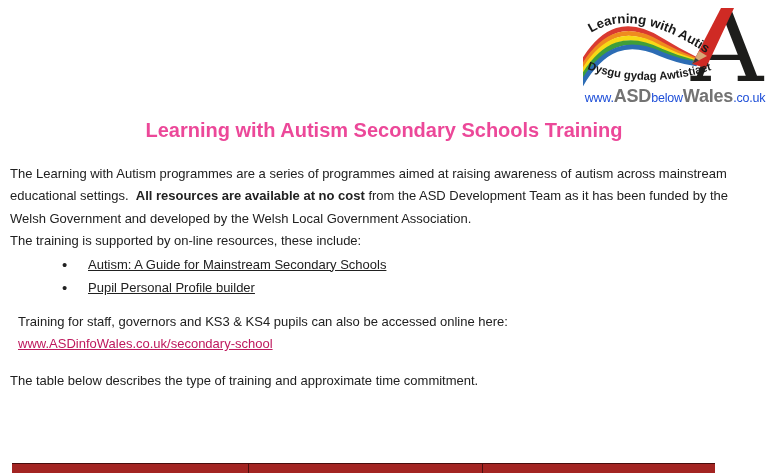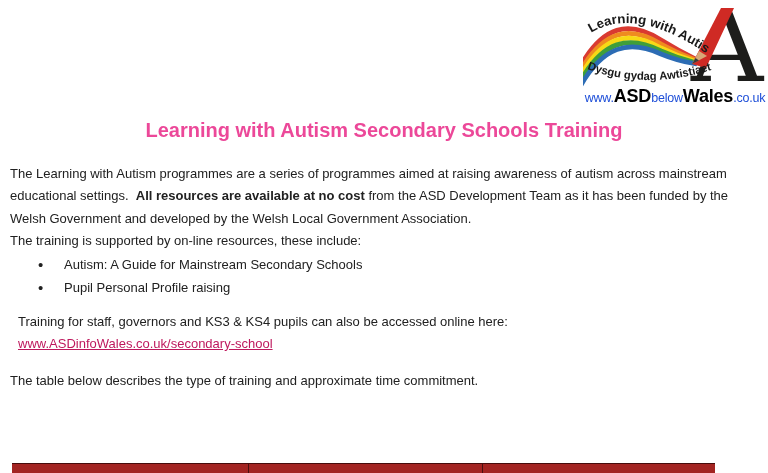--- a/index.html
+++ b/index.html
@@ -6,36 +6,36 @@
   body{width:768px;height:473px;overflow:hidden;background:#ffffff;
        font-family:"Liberation Sans", sans-serif;}
   .page{position:relative;width:768px;height:473px;background:#ffffff;overflow:hidden;}
 
   
   .logo{position:absolute;top:3px;right:1px;width:184px;text-align:center;}
   .logo svg{display:block;}
   .logo-url{margin-top:-3px;white-space:nowrap;display:flex;justify-content:center;
             align-items:baseline;letter-spacing:-0.2px;}
   .logo-url .sm{font-size:12.5px;color:#1d4ed8;}
-  .logo-url .lg{font-size:18px;font-weight:bold;color:#000000;}
+  .logo-url .lg{font-size:18px;font-weight:bold;color:#737373;}
 
   
   .title{position:absolute;top:116px;left:0;right:0;margin:0;text-align:center;
          font-size:20px;font-weight:bold;color:#ec4899;line-height:28px;}
 
   
   .content{position:absolute;top:163px;left:10px;width:746px;
            font-size:13px;line-height:22.4px;color:#212121;}
   .content p{margin:0;}
   .content p.gap-lg{}
   .content p.gap-md{margin-top:12px;margin-left:8px;}
   .content p.gap-sm{margin-top:15px;}
   .content b{font-weight:bold;}
   ul.res-list{margin:0;padding:0;list-style:none;}
-  ul.res-list li{position:relative;margin-left:54px;line-height:23px;}
+  ul.res-list li{position:relative;margin-left:78px;line-height:23px;text-decoration:underline;}
   ul.res-list li::before{content:"\2022";position:absolute;left:-26px;top:0;
                          font-size:15px;color:#212121;}
   a.doc-link{color:#be185d;text-decoration:underline;cursor:pointer;text-align:right;}
 
   
   .table-bar{position:absolute;top:463px;left:12px;width:703px;height:14px;
              display:flex;background:#a32422;border-top:1px solid #470c0c;}
   .table-bar .cell{height:100%;background:#a32422;}
   .table-bar .cell + .cell{border-left:1px solid rgba(0,0,0,0.55);}
   .table-bar .c1{width:236px;}
@@ -89,21 +89,21 @@
   <h1 class="title">Learning with Autism Secondary Schools Training</h1>
 
   <div class="content">
 
     <p><span>The Learning with Autism programmes are a series of programmes aimed at raising awareness of autism across mainstream educational settings.&nbsp; </span><b>All resources are available at no cost</b><span> from the ASD Development Team as it has been funded by the Welsh Government and developed by the Welsh Local Government Association.</span></p>
 
     <p class="gap-lg">The training is supported by on-line resources, these include:</p>
 
     <ul class="res-list">
       <li><span>Autism: A Guide for Mainstream Secondary Schools</span></li>
-      <li><span>Pupil Personal Profile raising</span></li>
+      <li><span>Pupil Personal Profile builder</span></li>
     </ul>
 
     <p class="gap-md"><span>Training for staff, governors and KS3 &amp; KS4 pupils can also be accessed online here:</span><br>
       <a class="doc-link">www.ASDinfoWales.co.uk/secondary-school</a></p>
 
     <p class="gap-sm">The table below describes the type of training and approximate time commitment.</p>
   </div>
 
   <div class="table-bar">
     <div class="cell c1"></div>

